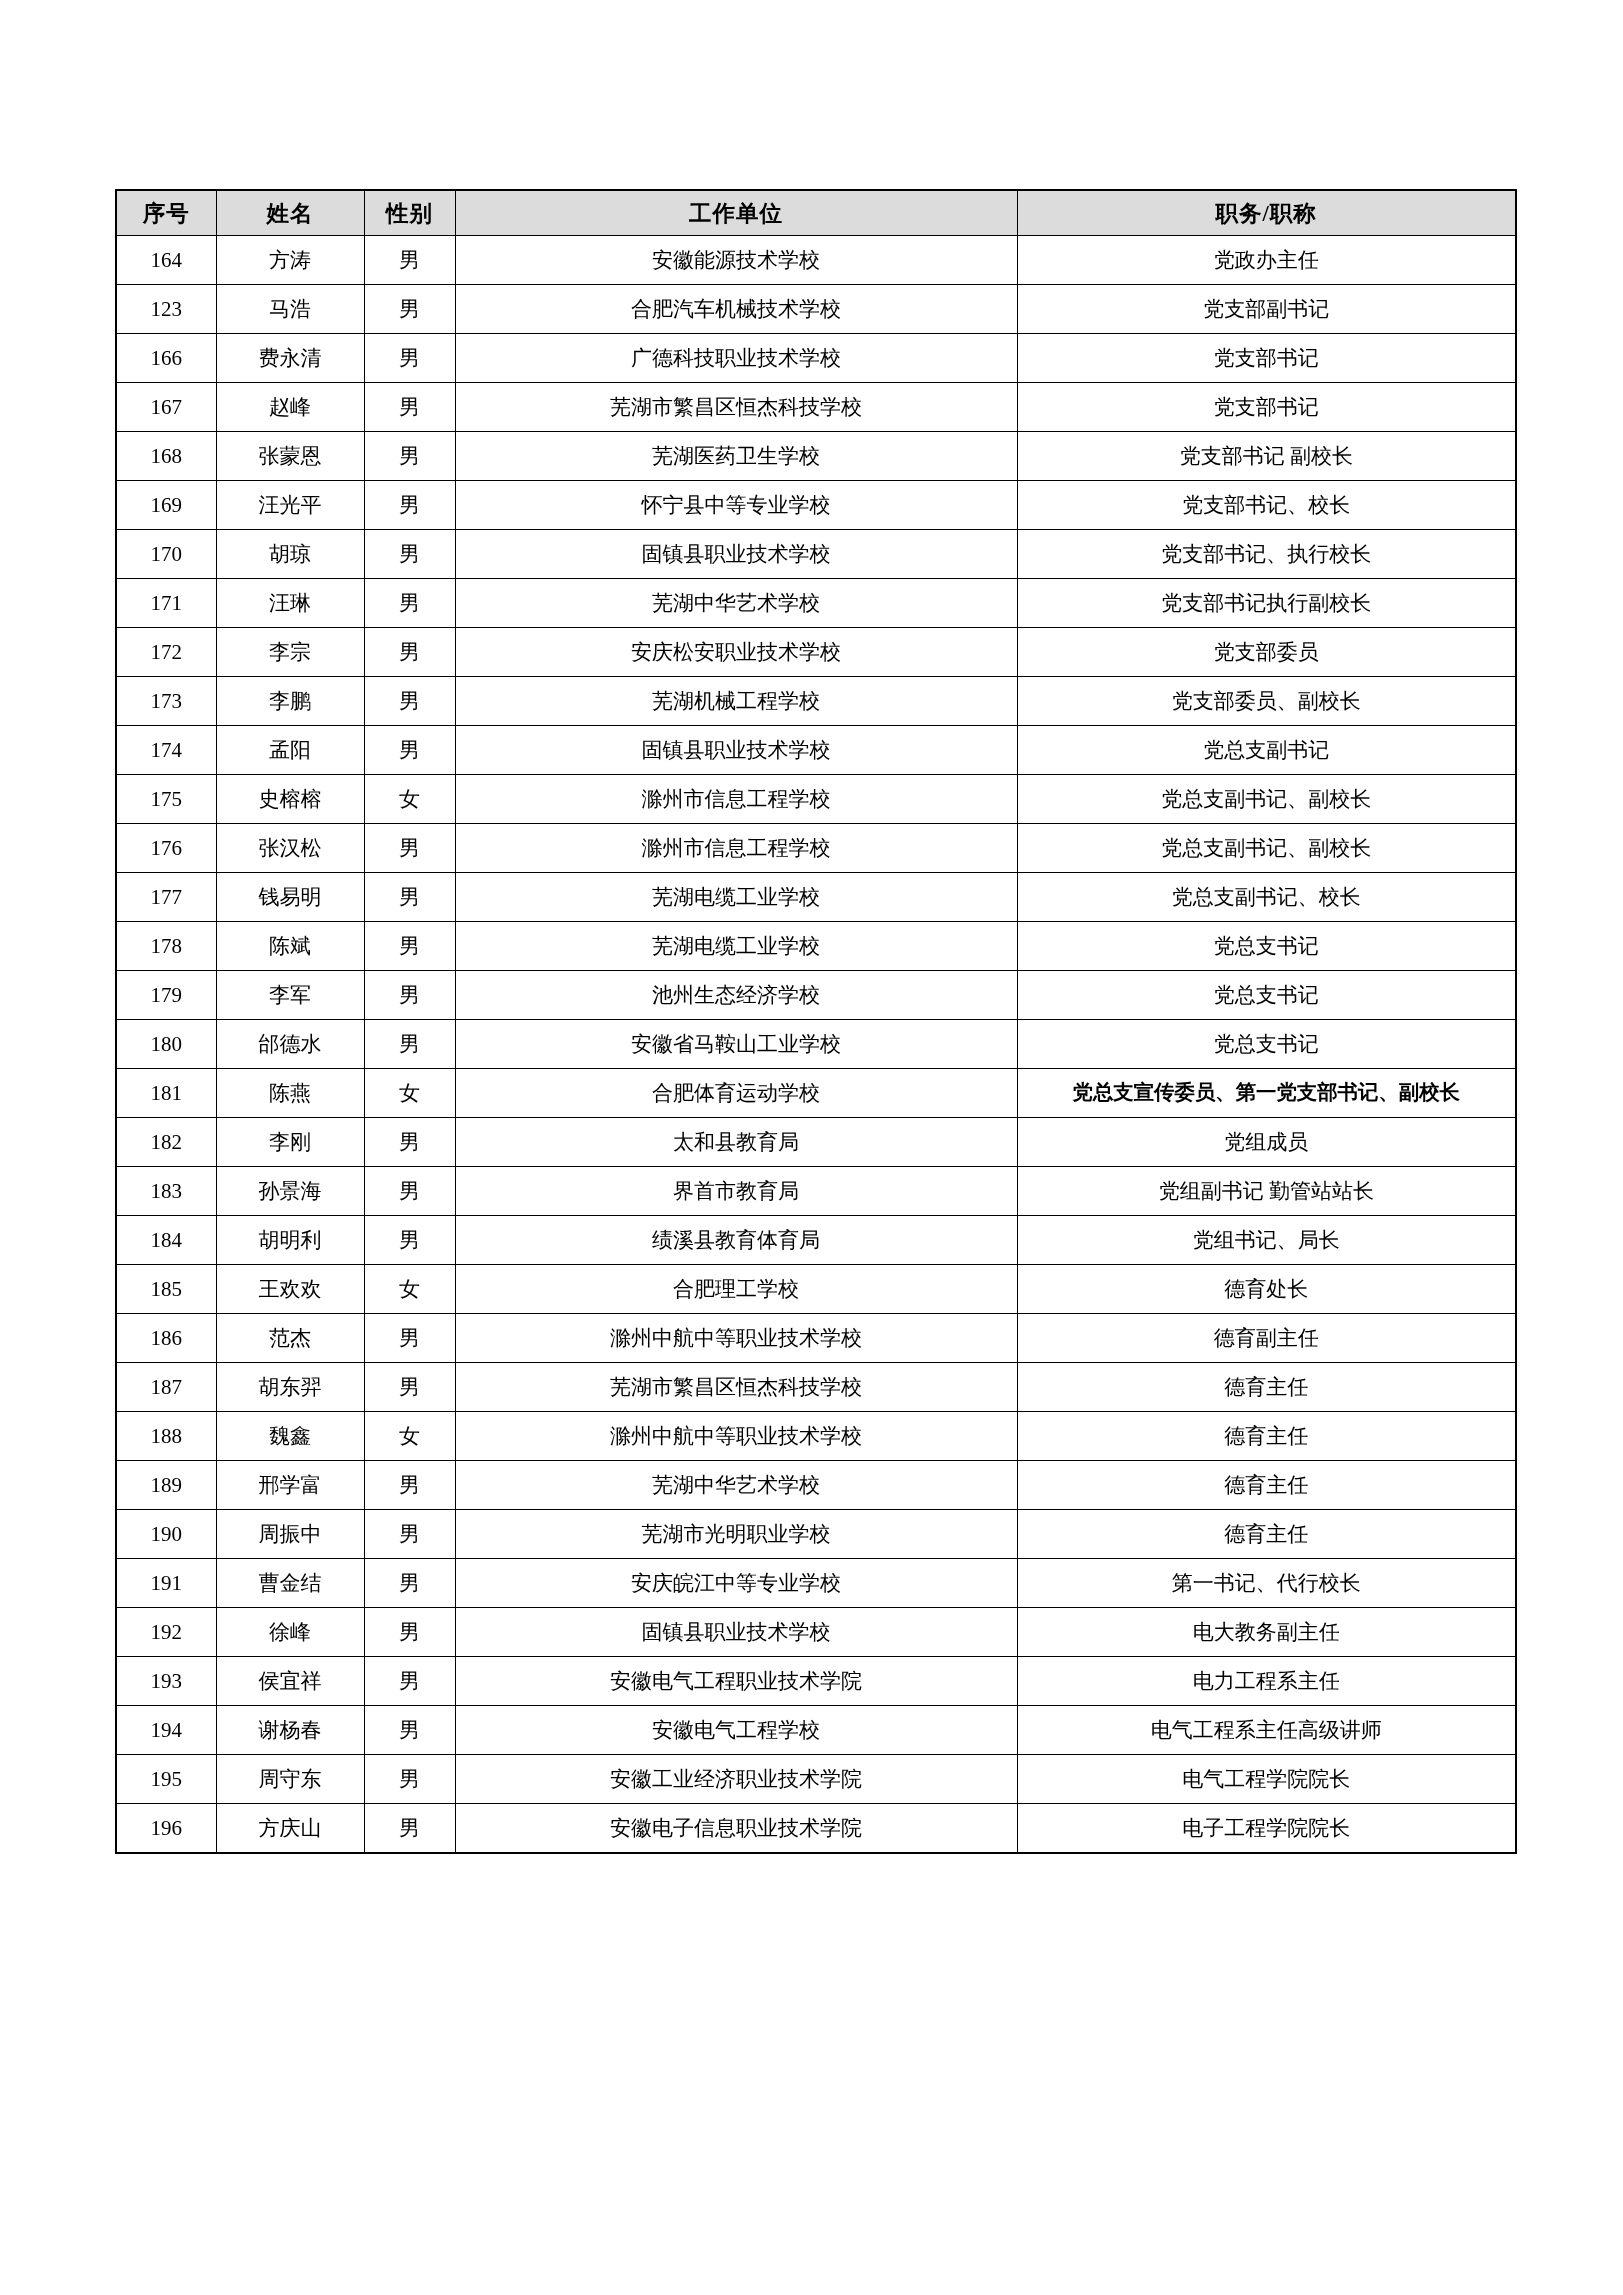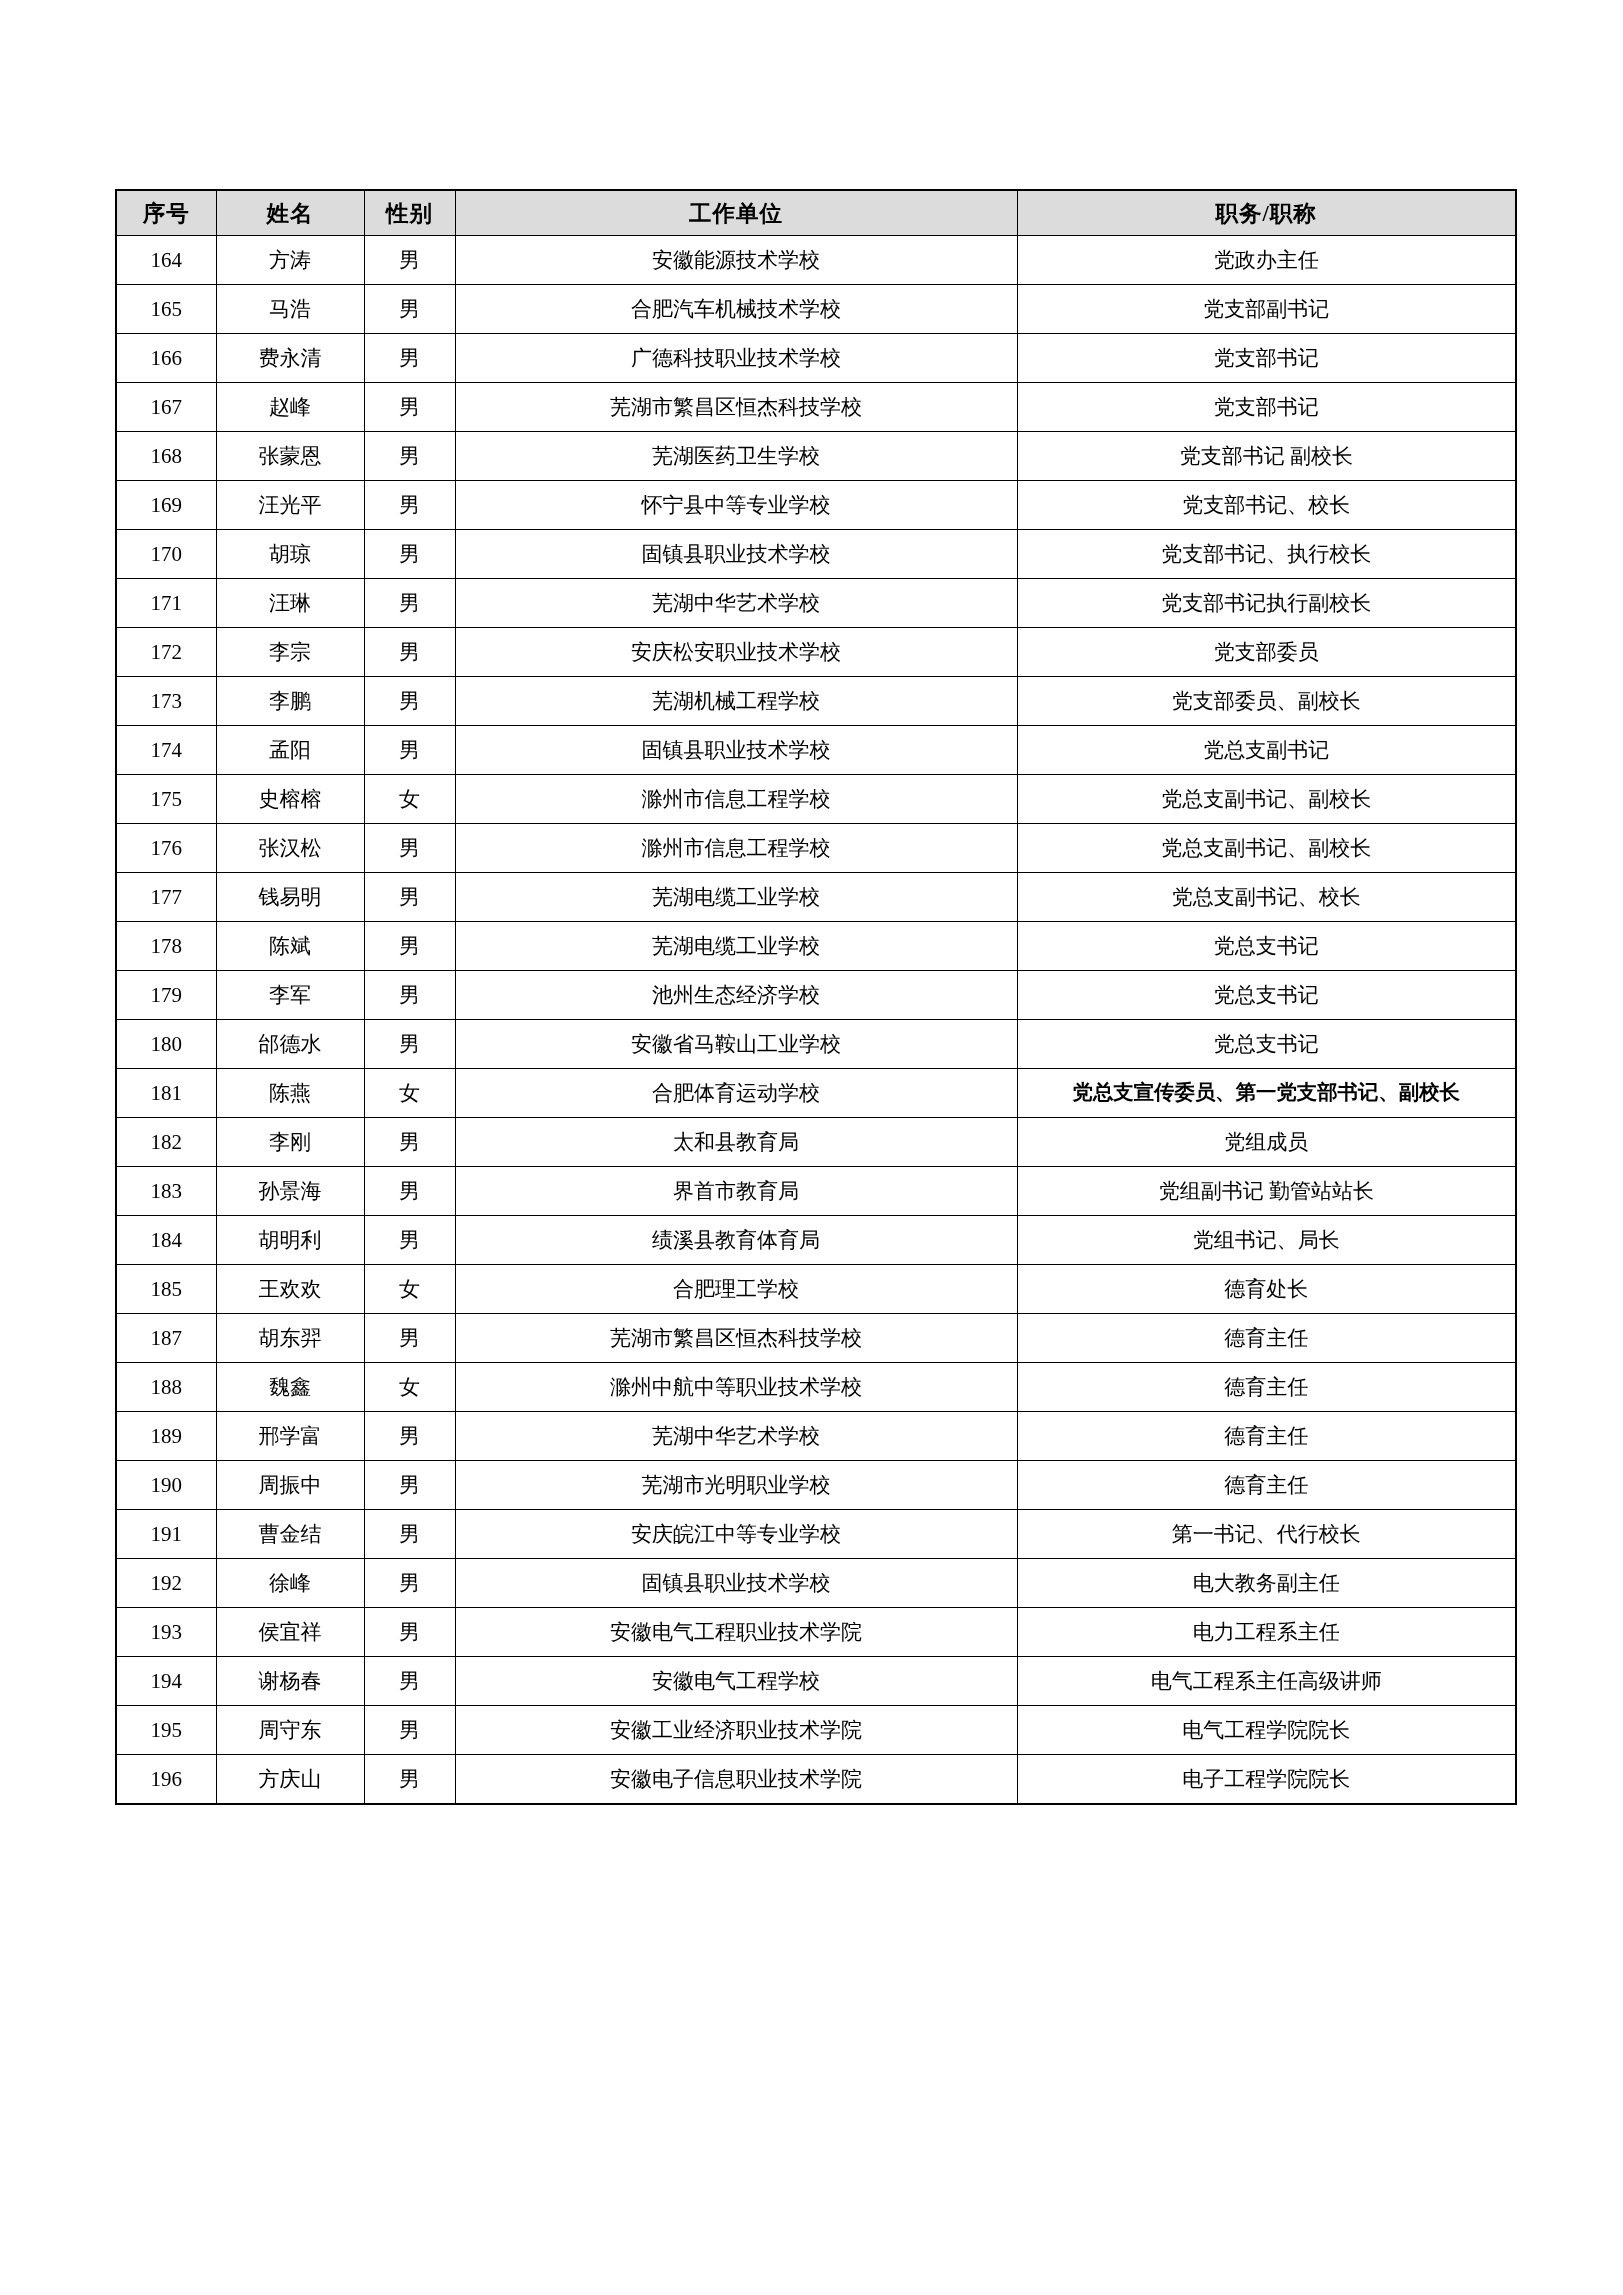--- a/index.html
+++ b/index.html
@@ -95,21 +95,21 @@
     </thead>
     <tbody id="roster-body">
         <tr>
           <td class="cell-index">164</td>
           <td class="cell-name">方涛</td>
           <td class="cell-sex">男</td>
           <td class="cell-org">安徽能源技术学校</td>
           <td class="cell-title">党政办主任</td>
         </tr>
         <tr>
-          <td class="cell-index">165</td>
+          <td class="cell-index">123</td>
           <td class="cell-name">马浩</td>
           <td class="cell-sex">男</td>
           <td class="cell-org">合肥汽车机械技术学校</td>
           <td class="cell-title">党支部副书记</td>
         </tr>
         <tr>
           <td class="cell-index">166</td>
           <td class="cell-name">费永清</td>
           <td class="cell-sex">男</td>
           <td class="cell-org">广德科技职业技术学校</td>
@@ -242,20 +242,27 @@
           <td class="cell-title">党组书记、局长</td>
         </tr>
         <tr>
           <td class="cell-index">185</td>
           <td class="cell-name">王欢欢</td>
           <td class="cell-sex">女</td>
           <td class="cell-org">合肥理工学校</td>
           <td class="cell-title">德育处长</td>
         </tr>
         <tr>
+          <td class="cell-index">186</td>
+          <td class="cell-name">范杰</td>
+          <td class="cell-sex">男</td>
+          <td class="cell-org">滁州中航中等职业技术学校</td>
+          <td class="cell-title">德育副主任</td>
+        </tr>
+        <tr>
           <td class="cell-index">187</td>
           <td class="cell-name">胡东羿</td>
           <td class="cell-sex">男</td>
           <td class="cell-org">芜湖市繁昌区恒杰科技学校</td>
           <td class="cell-title">德育主任</td>
         </tr>
         <tr>
           <td class="cell-index">188</td>
           <td class="cell-name">魏鑫</td>
           <td class="cell-sex">女</td>

